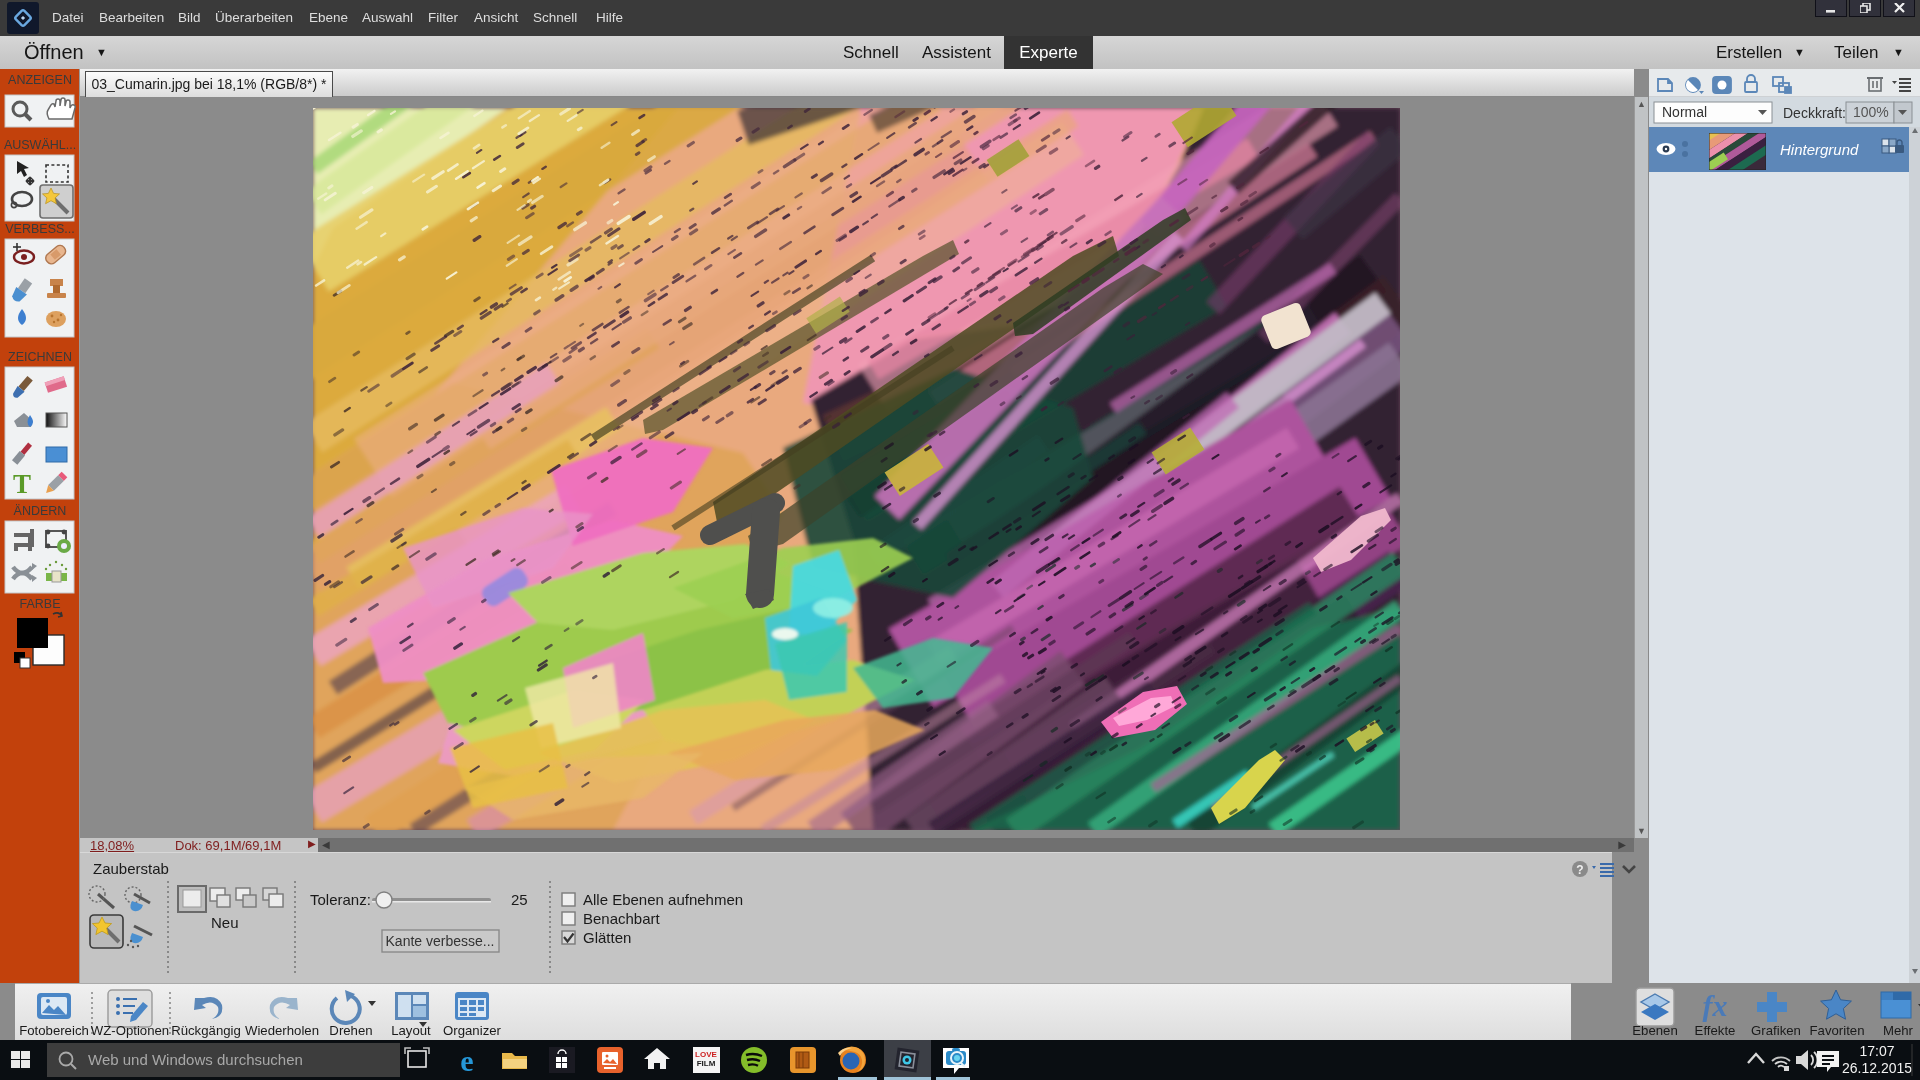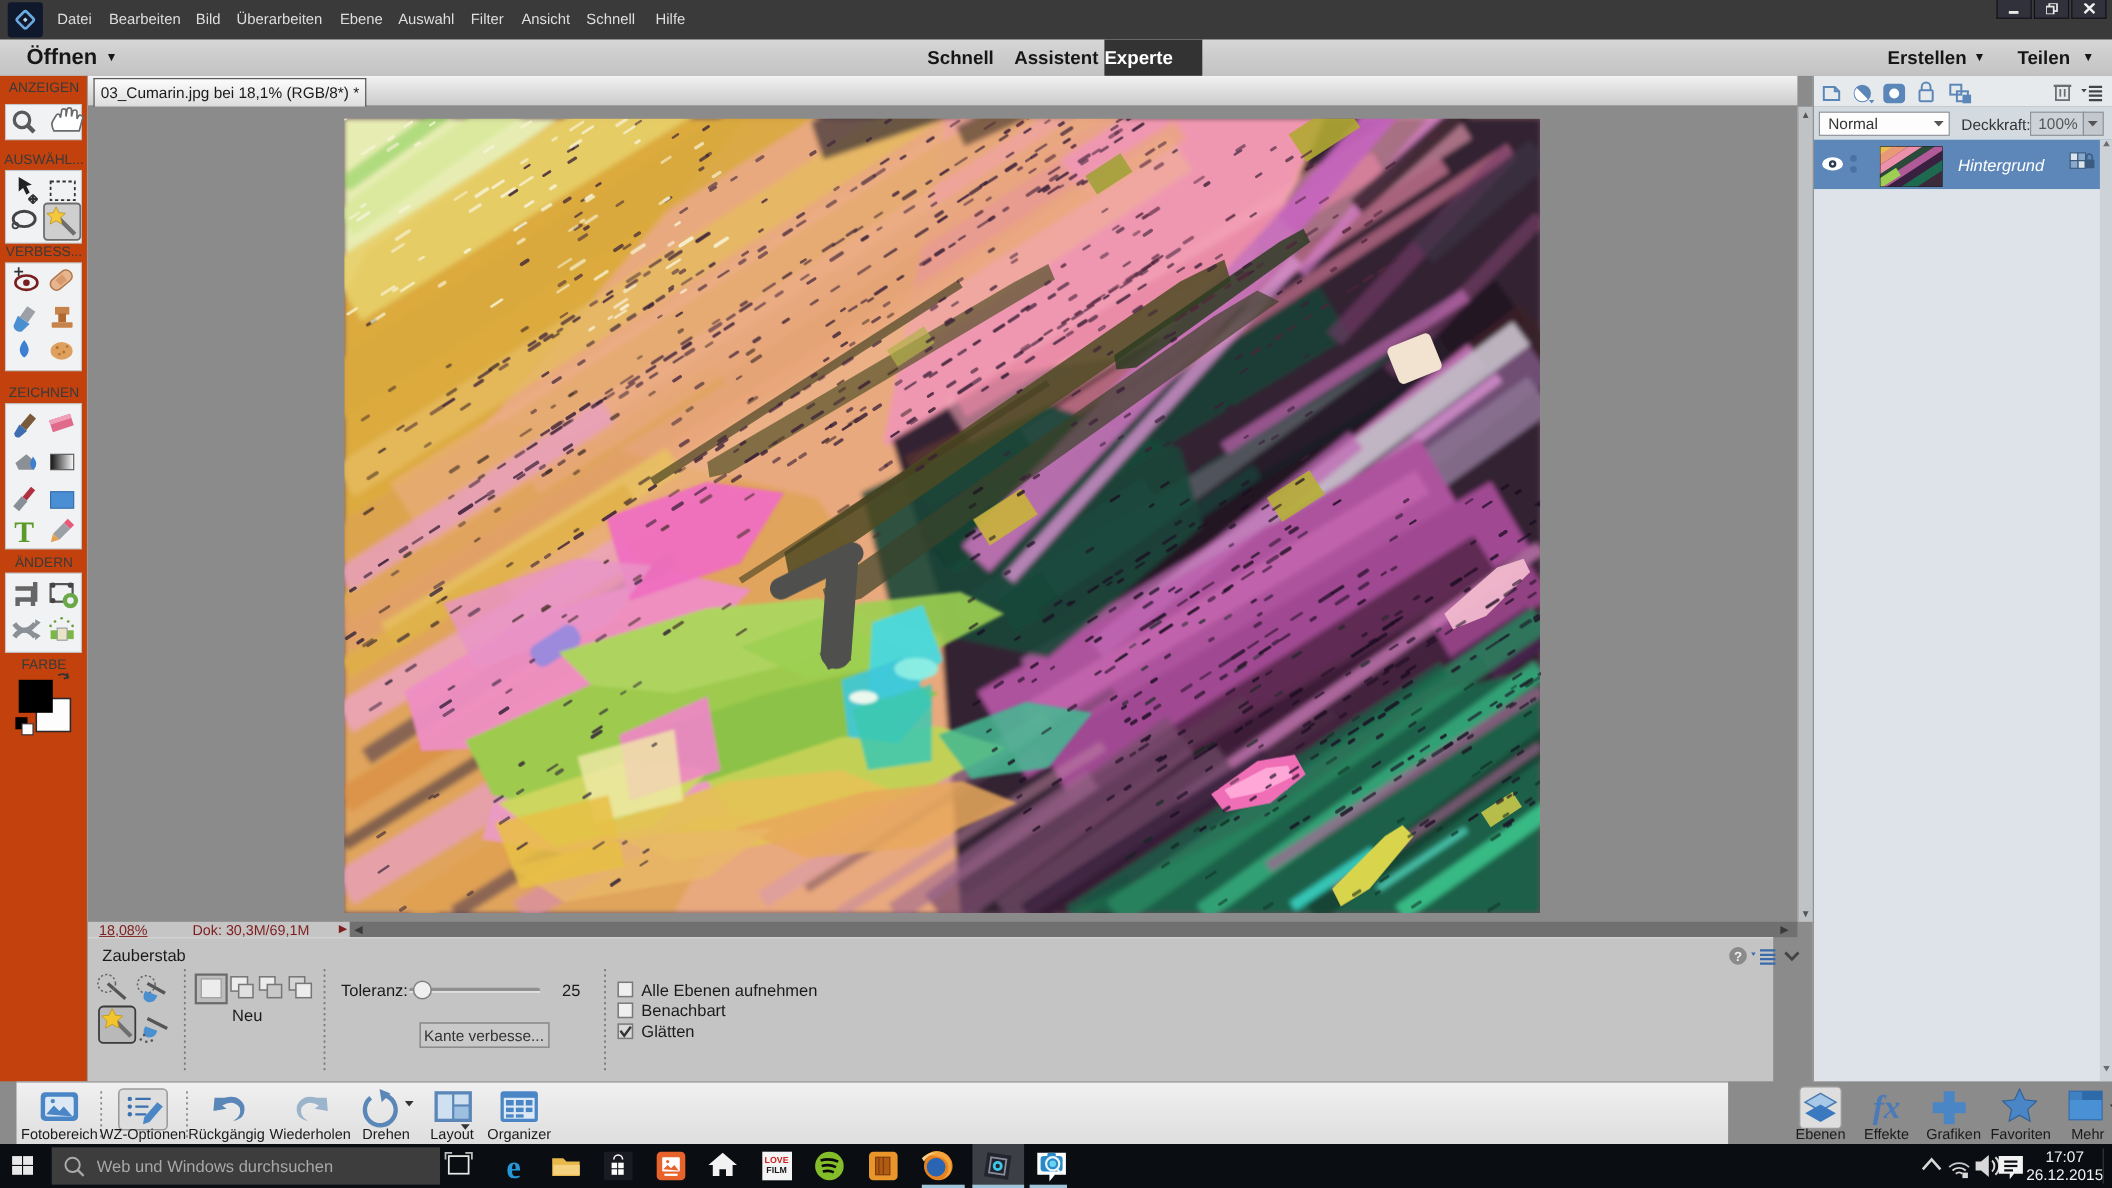--- a/index.html
+++ b/index.html
@@ -3,21 +3,21 @@
 *{margin:0;padding:0;box-sizing:border-box}
 html,body{width:1920px;height:1080px;overflow:hidden;font-family:"Liberation Sans",sans-serif;background:#8b8b8b}
 .abs{position:absolute}
 #title{left:0;top:0;width:1920px;height:36px;background:#3a3a3a}
 #title .menus{position:absolute;left:0;top:0;height:36px;color:#dedede;font-size:13.5px}
 #title .menus span{position:absolute;top:10px}
 #pseicon{position:absolute;left:7px;top:2px;width:32px;height:32px;background:#10182b;border-radius:3px}
 #winbtns{position:absolute;right:5px;top:0;height:18px;display:flex}
 #winbtns div{width:32px;height:17px;background:#31313b;border:1px solid #101018;border-top:none;display:flex;align-items:center;justify-content:center;margin-left:2px}
 #modebar{left:0;top:36px;width:1920px;height:33px;background:linear-gradient(#d6d6d6,#c2c2c2)}
-#modebar .mb{position:absolute;top:0;height:33px;line-height:33px;font-weight:bold;font-size:17px;color:#161616}
+#modebar .mb{position:absolute;top:0;height:33px;line-height:33px;font-weight:normal;font-size:17px;color:#161616}
 #tabrow{left:80px;top:69px;width:1554px;height:28px;background:linear-gradient(#f2f2f2,#cbcbcb);border-bottom:1px solid #888}
 #tab1{position:absolute;left:5px;top:2px;width:248px;height:26px;background:linear-gradient(#fcfcfc,#dddddd);border:1px solid #4a4a4a;border-bottom:none;font-size:14px;color:#1a1a1a;line-height:25px;text-align:center}
 #toolbar{left:0;top:69px;width:80px;height:914px;background:#c2410c;border-right:1px solid #9a9a9a}
 #canvas{left:80px;top:97px;width:1554px;height:741px;background:#8b8b8b}
 #vscroll{left:1634px;top:97px;width:14px;height:741px;background:#c0c3c5;border-left:1px solid #9a9a9a}
 #statusrow{left:80px;top:838px;width:238px;height:14px;background:#c5c5c5;font-size:13px;color:#7f1d1d}
 #hscroll{left:318px;top:838px;width:1316px;height:14px;background:#707070}
 #toolopts{left:80px;top:852px;width:1532px;height:131px;background:#c4c4c4;border-top:1px solid #d8d8d8}
 #botbar{left:15px;top:983px;width:1556px;height:57px;background:linear-gradient(#f0f0f0,#dedede);border-top:1px solid #aaa}
 #rpanel{left:1648px;top:69px;width:272px;height:914px;background:#dde3e9;border-left:1px solid #8a8a8a}
@@ -58,21 +58,21 @@
           <path d="M1,0 L10,9 M10,0 L1,9" stroke="#f0f0f0" stroke-width="2.2"></path>
         </svg>
       </div>
     </div>
 </div>
 <div class="abs" id="modebar">
  <div class="mb" style="left:24px;font-size:20px">Öffnen</div>
  <div class="mb" style="left:96px;font-size:11px">▼</div>
  <div class="mb" style="left:843px">Schnell</div>
  <div class="mb" style="left:922px">Assistent</div>
- <div class="mb" style="left:1004px;width:89px;background:#333;color:#fff;text-align:left">Experte</div>
+ <div class="mb" style="left:1004px;width:89px;background:#333;color:#fff;text-align:center">Experte</div>
  <div class="mb" style="left:1716px">Erstellen</div>
  <div class="mb" style="left:1794px;font-size:11px">▼</div>
  <div class="mb" style="left:1834px">Teilen</div>
  <div class="mb" style="left:1893px;font-size:11px">▼</div>
 </div>
 <div class="abs" id="tabrow">
  <div id="tab1">03_Cumarin.jpg bei 18,1% (RGB/8*) * &nbsp;✕</div>
 </div>
 <div class="abs" id="toolbar">
 <svg width="79" height="914" style="position:absolute;left:0;top:0">
@@ -1413,21 +1413,21 @@
 <line x1="695.8703123955793" y1="157.74109116809336" x2="702.2753731624495" y2="153.58159607119637" stroke="#50263c" stroke-width="2.175919085579446" opacity="0.6113484557353883" stroke-linecap="round"></line>
 <line x1="709.2325649927998" y1="149.06354286923522" x2="717.3373398986041" y2="143.80024050424927" stroke="#50263c" stroke-width="2.8383504300373925" opacity="0.5157144218224646" stroke-linecap="round"></line>
 <line x1="719.5780978566037" y1="142.3450752718066" x2="723.6196437759379" y2="139.72046466353453" stroke="#50263c" stroke-width="3.4271931911454105" opacity="0.7630231230219294" stroke-linecap="round"></line>
 </svg>
 <div class="abs" id="vscroll">
     <div style="position:absolute;top:2px;left:2px;color:#555;font-size:9px">▲</div>
     <div style="position:absolute;bottom:2px;left:2px;color:#555;font-size:9px">▼</div>
   </div>
 <div class="abs" id="statusrow">
     <span style="position:absolute;left:10px;top:0;text-decoration:underline">18,08%</span>
-    <span style="position:absolute;left:95px;top:0">Dok: 30,3M/69,1M</span>
+    <span style="position:absolute;left:95px;top:0">Dok: 69,1M/69,1M</span>
     <span style="position:absolute;left:228px;top:0;font-size:10px">▶</span>
   </div>
 <div class="abs" id="hscroll">
     <span style="position:absolute;left:4px;top:1px;color:#3a3a3a;font-size:10px">◀</span>
     <span style="position:absolute;right:8px;top:1px;color:#3a3a3a;font-size:10px">▶</span>
   </div>
 <div class="abs" id="toolopts">
 <svg width="1568" height="131" style="position:absolute;left:0;top:0">
 <text x="13" y="21" font-size="15" fill="#1a1a1a">Zauberstab</text>
 <g stroke="#555" stroke-width="3">

